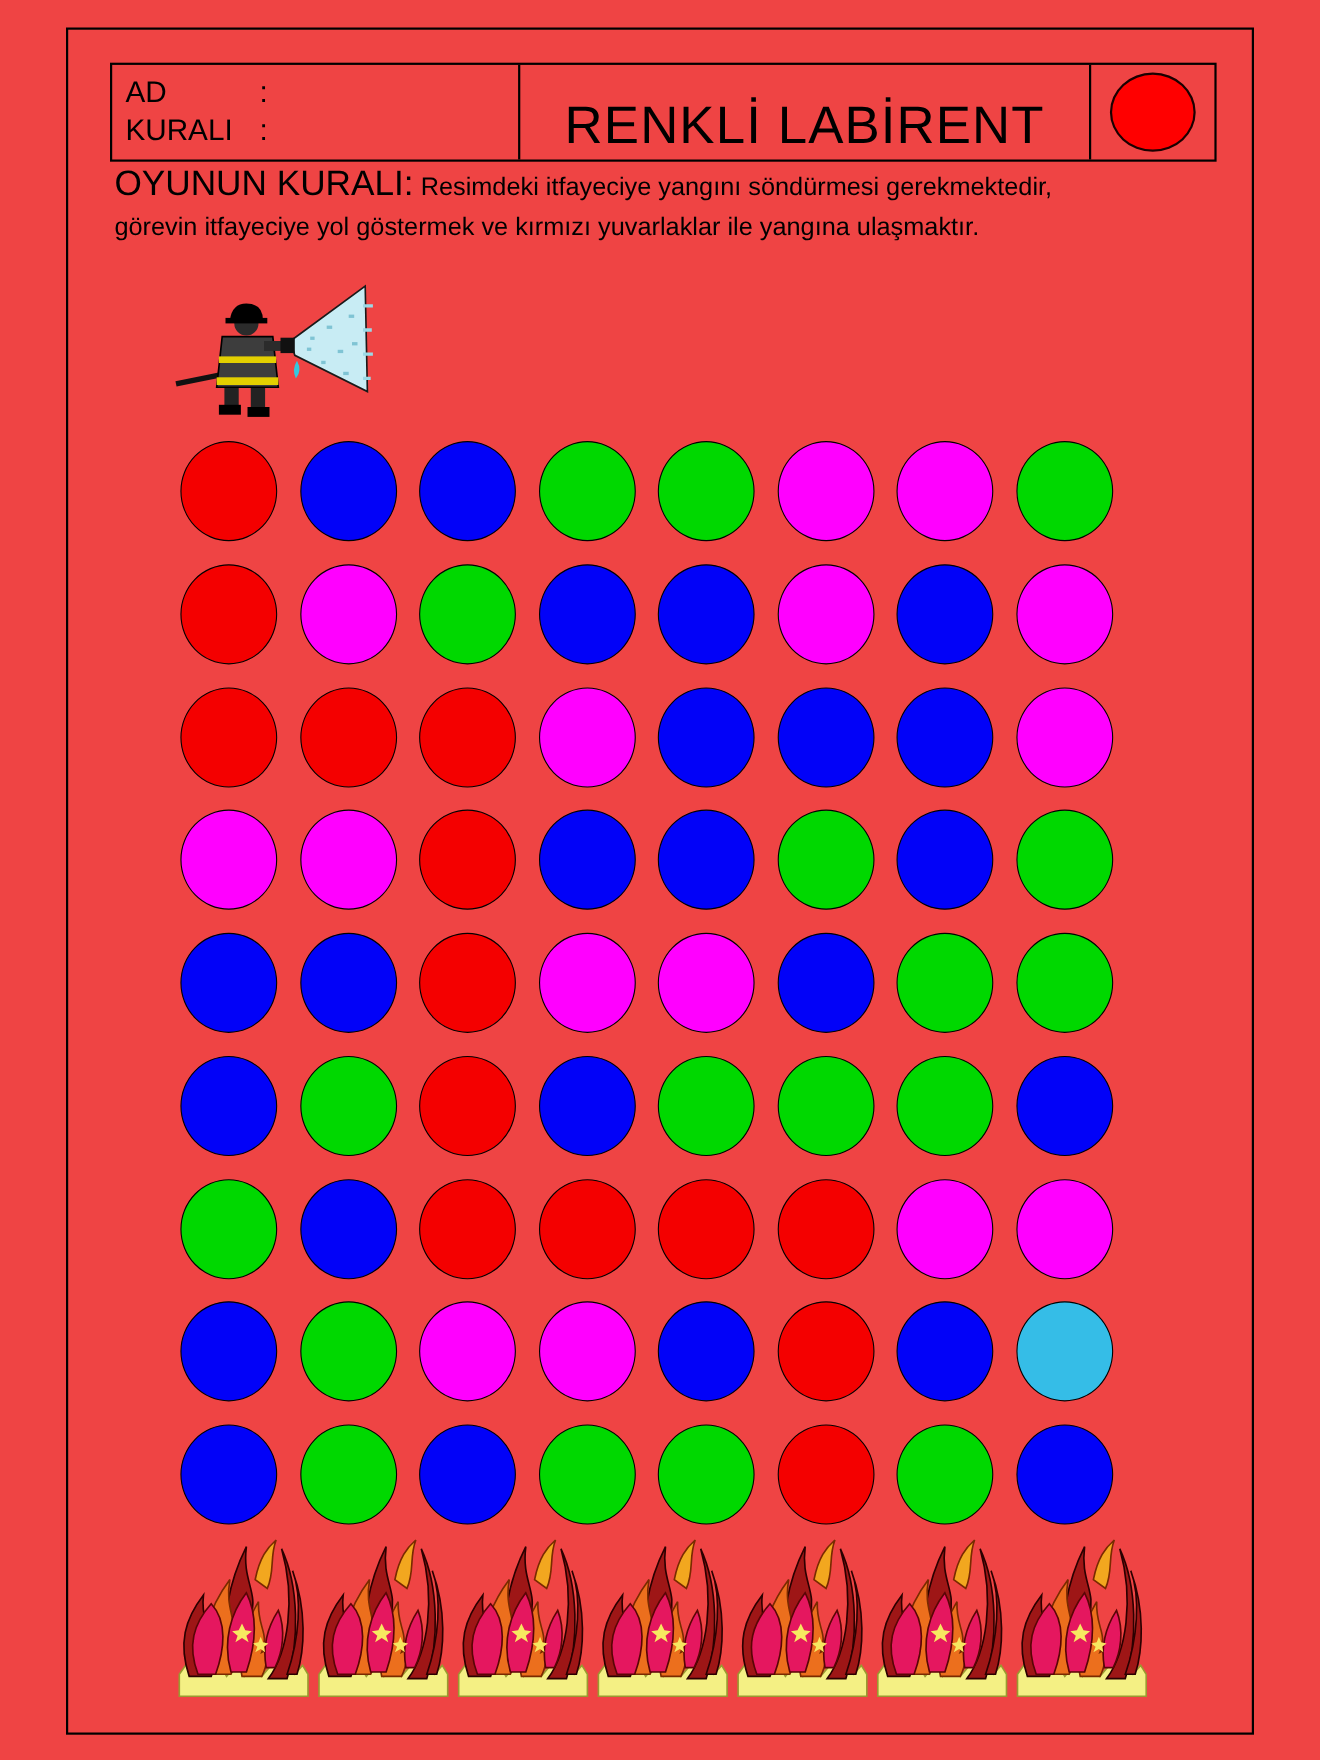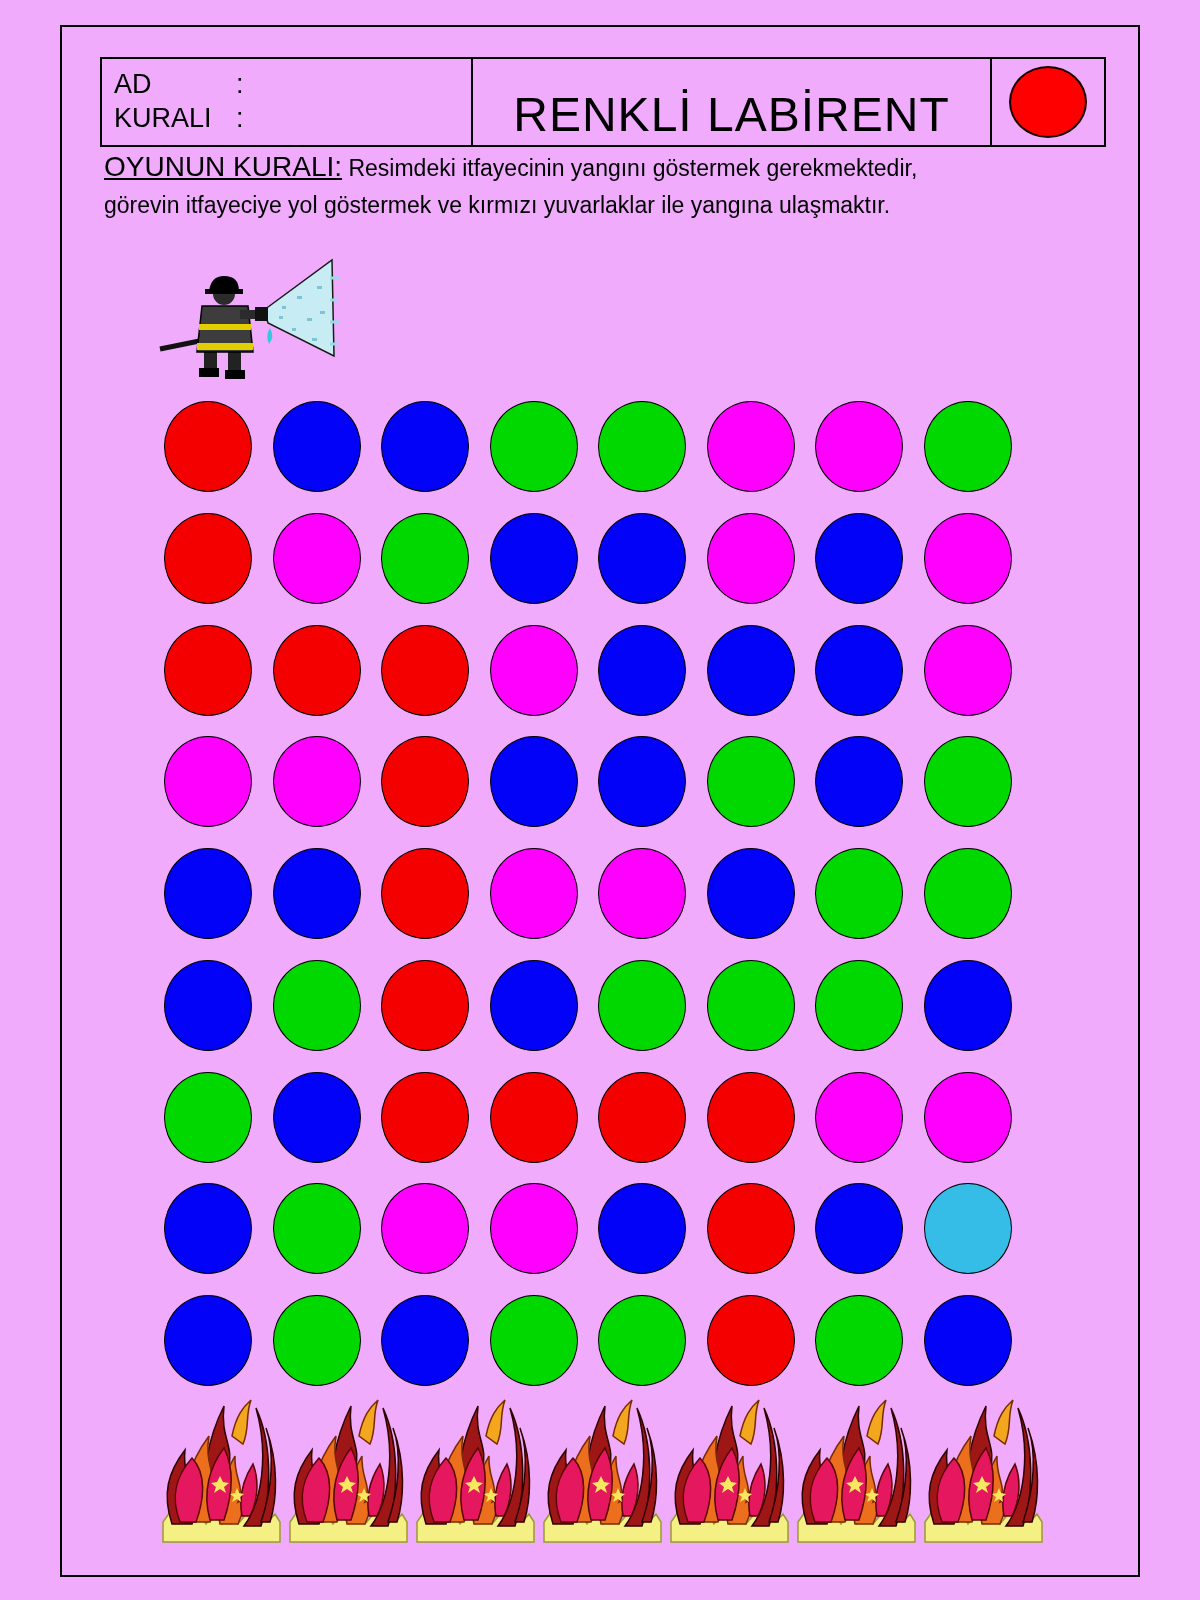--- a/index.html
+++ b/index.html
@@ -1,17 +1,17 @@
 <!DOCTYPE html>
 <html><head>
 <meta charset="utf-8">
 <style>
   html,body{margin:0;padding:0;background:#ffffff;}
   .page{
-    position:relative;width:1200px;height:1600px;background:#f0abfc;
+    position:relative;width:1200px;height:1600px;background:#ef4444;
     font-family:"Liberation Sans", sans-serif;color:#000;overflow:hidden;
   }
   .outer-border{
     position:absolute;left:60px;top:25px;width:1076px;height:1548px;
     border:2px solid #000;
   }
   
   .header-box{
     position:absolute;left:100px;top:57px;width:1002px;height:86px;
     border:2px solid #000;display:flex;
@@ -20,21 +20,21 @@
   .name-rows{display:grid;grid-template-columns:122px 20px;font-size:27px;line-height:34px;}
   .header-center{flex:1;border-right:2px solid #000;display:flex;align-items:center;justify-content:center;}
   .title-text{font-size:48px;letter-spacing:1px;white-space:nowrap;margin-top:24px;}
   .header-right{width:112px;display:flex;align-items:center;justify-content:center;}
   .red-badge{width:74px;height:68px;border-radius:50%;border:2px solid #1a0000;}
   
   .rules{
     position:absolute;left:104px;top:148px;width:980px;
     font-size:23px;line-height:37px;
   }
-  .rules-heading{font-size:28px;text-decoration:underline;}
+  .rules-heading{font-size:32px;}
   
   .firefighter{position:absolute;left:152px;top:256px;width:188px;height:124px;}
   
   .circle{
     position:absolute;width:88px;height:91px;border-radius:50%;
     border:1.5px solid #000;box-sizing:border-box;
   }
   
   .fire-row{
     position:absolute;left:158px;top:1394px;width:890px;height:156px;
@@ -60,21 +60,21 @@
     </div>
     <div class="header-center">
       <span class="title-text">RENKLİ LABİRENT</span>
     </div>
     <div class="header-right">
       <div class="red-badge" style="background: rgb(255, 0, 0);"></div>
     </div>
   </div>
 
   <div class="rules">
-    <div><span class="rules-heading">OYUNUN KURALI:</span><span> Resimdeki itfayecinin yangını göstermek gerekmektedir,</span></div>
+    <div><span class="rules-heading">OYUNUN KURALI:</span><span> Resimdeki itfayeciye yangını söndürmesi gerekmektedir,</span></div>
     <div>görevin itfayeciye yol göstermek ve kırmızı yuvarlaklar ile yangına ulaşmaktır.</div>
   </div>
 
   <svg class="firefighter" viewBox="0 0 188 124">
 
     <polygon points="112,54 180,4 182,100 116,67" fill="#c8ecf4" stroke="#1a1a1a" stroke-width="1.5"></polygon>
     <g fill="#7fc4d4">
       <rect x="130" y="50" width="4" height="3"></rect>
         <rect x="145" y="40" width="5" height="3"></rect>
       <rect x="155" y="62" width="5" height="3"></rect>

